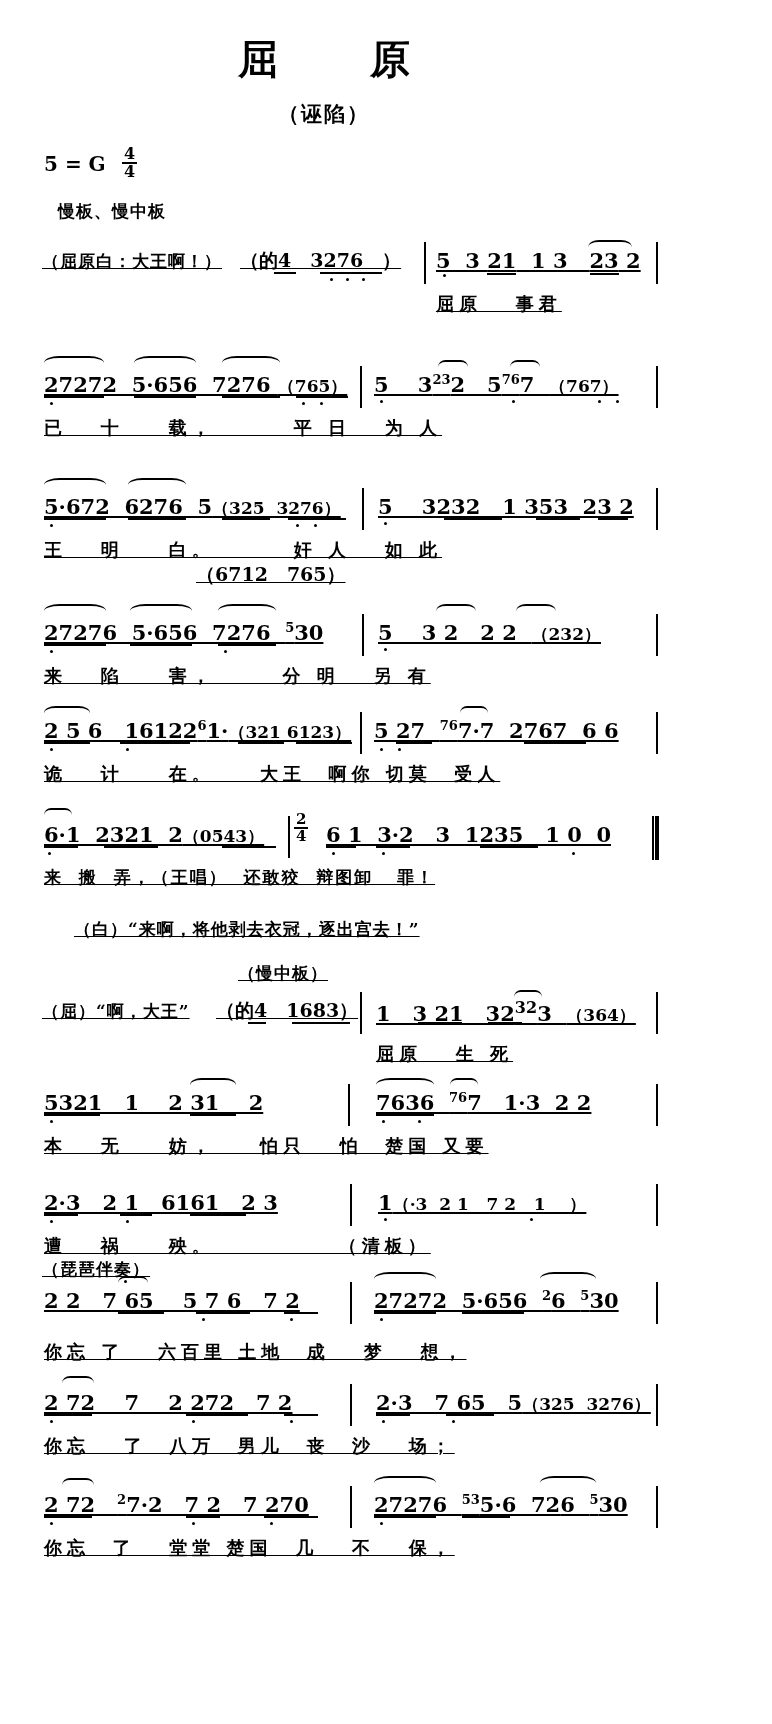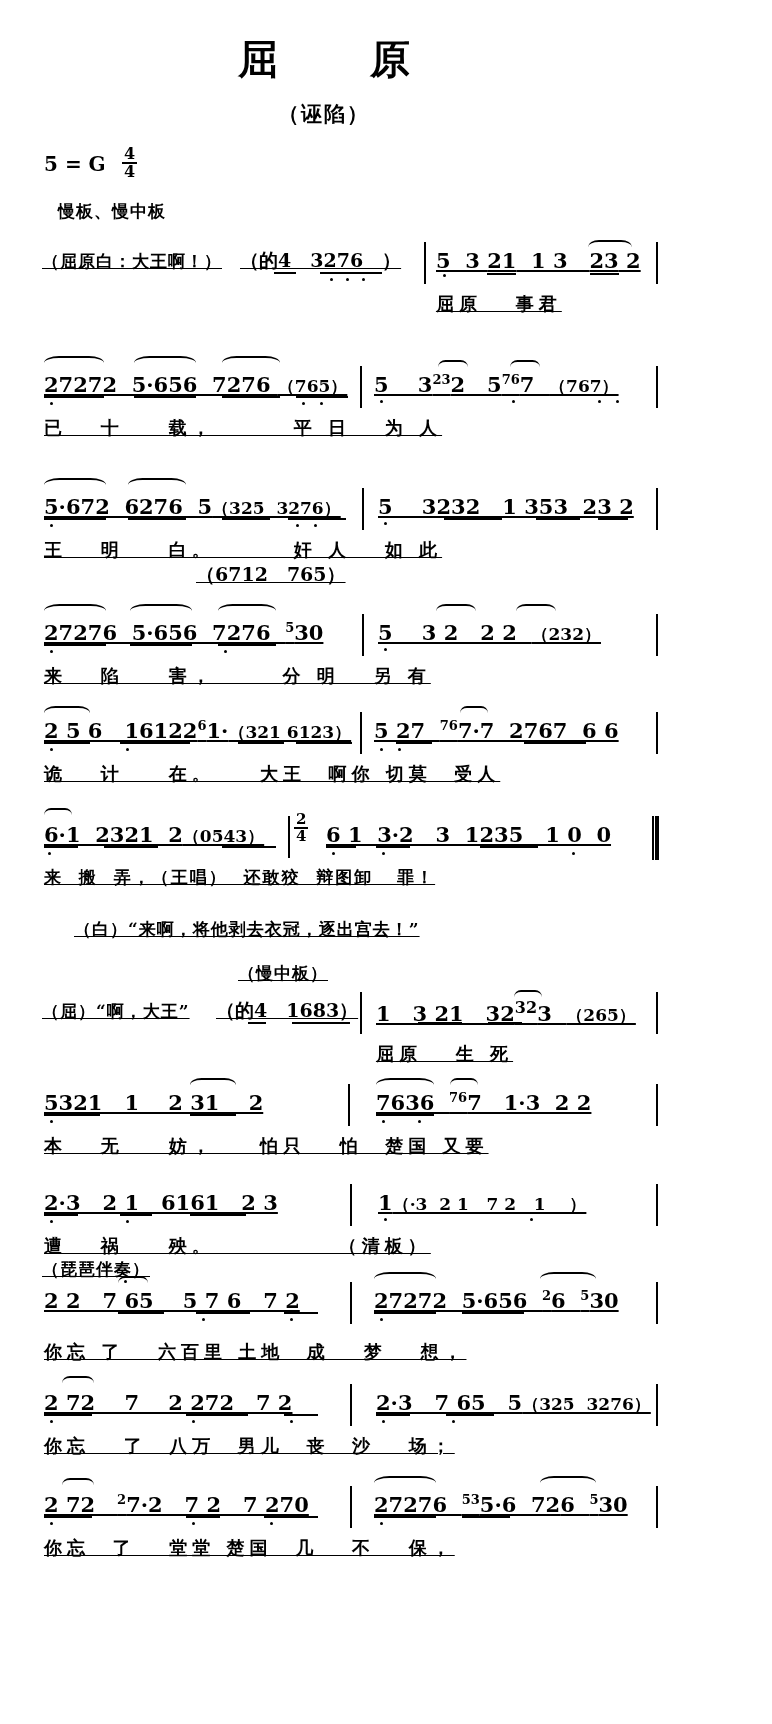--- a/index.html
+++ b/index.html
@@ -265,21 +265,21 @@
 
   <div class="t spoken" style="left:74px; top:918px;">（白）“来啊，将他剥去衣冠，逐出宫去！”</div>
   <div class="t spoken" style="left:238px; top:962px;">（慢中板）</div>
 
   <div class="t spoken" style="left:42px; top:1000px;">（屈）“啊，大王”</div>
   <div class="t notes" style="left:216px; top:998px; font-size:19px;">（的4　1683）</div>
   <div class="beam" style="left:248px; top:1022px; width:18px;"></div>
   <div class="beam" style="left:292px; top:1022px; width:58px;"></div>
   <div class="bar" style="left:360px; top:992px; height:42px;"></div>
 
-  <div class="t notes" style="left:376px; top:998px;">1&nbsp;&nbsp;&nbsp;3&nbsp;21&nbsp;&nbsp;&nbsp;32<span style="font-size:16px;vertical-align:super;">32</span>3&nbsp;&nbsp;<span style="font-size:17px;">（265）</span></div>
+  <div class="t notes" style="left:376px; top:998px;">1&nbsp;&nbsp;&nbsp;3&nbsp;21&nbsp;&nbsp;&nbsp;32<span style="font-size:16px;vertical-align:super;">32</span>3&nbsp;&nbsp;<span style="font-size:17px;">（364）</span></div>
   <div class="beam" style="left:418px; top:1022px; width:44px;"></div>
   <div class="beam" style="left:488px; top:1022px; width:34px;"></div>
   <div class="slur" style="left:514px; top:990px; width:28px;"></div>
   <div class="bar" style="left:656px; top:992px; height:42px;"></div>
   <div class="t lyr" style="left:376px; top:1042px;">屈原&nbsp;&nbsp;&nbsp;生&nbsp;死</div>
 
   <div class="t notes" style="left:44px; top:1090px;">5321&nbsp;&nbsp;&nbsp;1&nbsp;&nbsp;&nbsp;&nbsp;2&nbsp;31&nbsp;&nbsp;&nbsp;&nbsp;2</div>
   <div class="beam" style="left:44px; top:1114px; width:56px;"></div>
   <div class="beam" style="left:190px; top:1114px; width:46px;"></div>
   <div class="slur" style="left:190px; top:1078px; width:46px;"></div>

